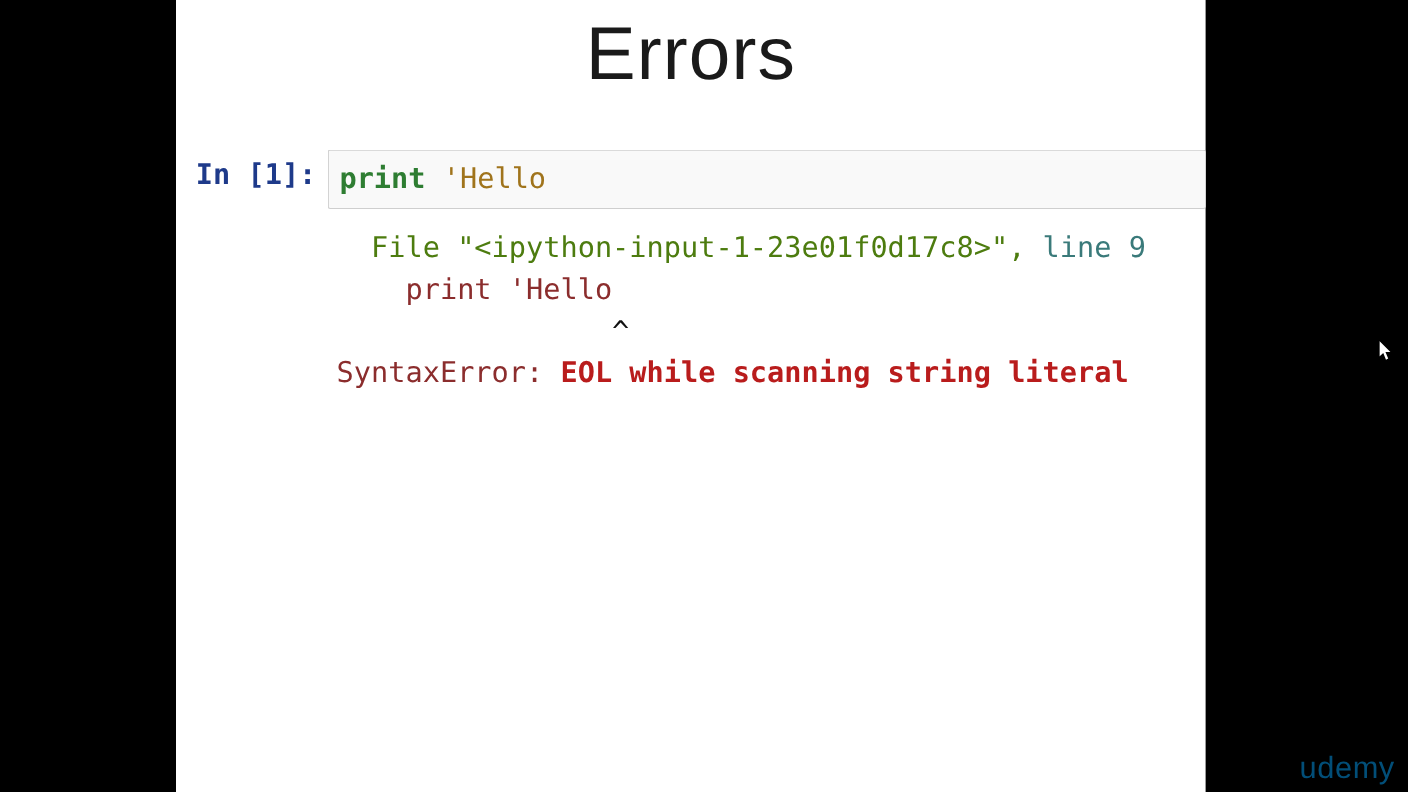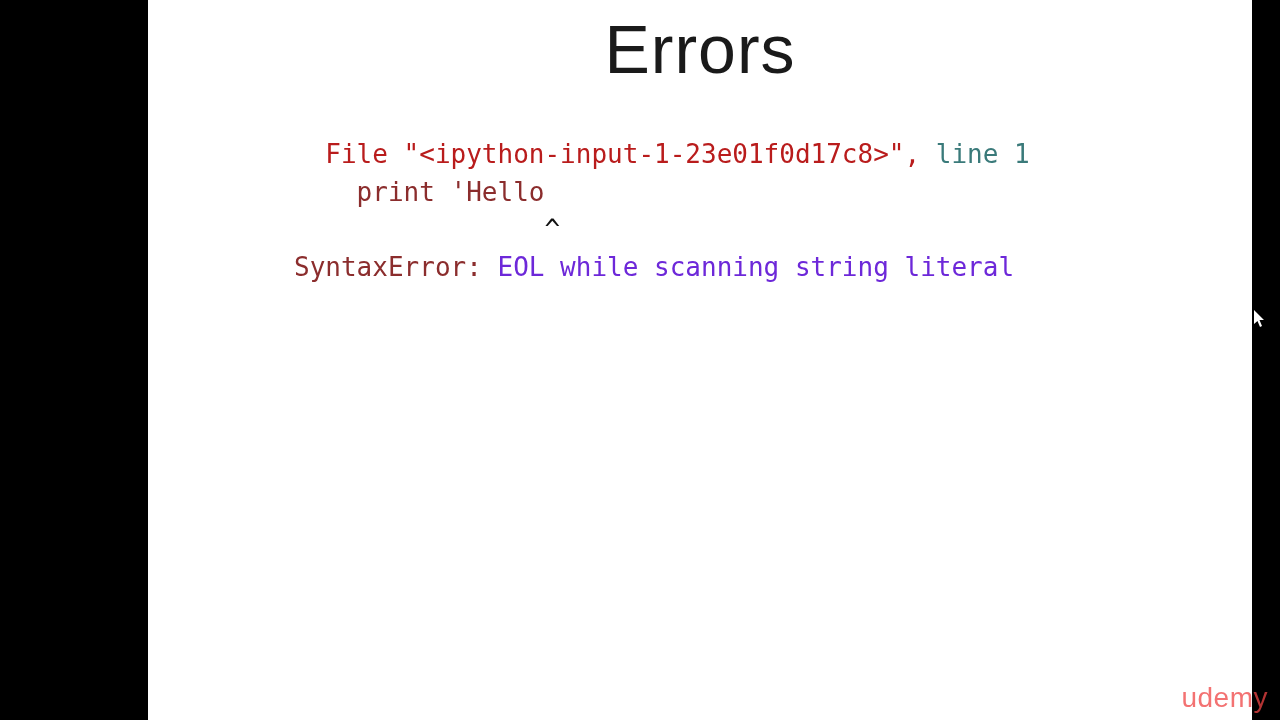--- a/index.html
+++ b/index.html
@@ -6,23 +6,23 @@
     margin: 0;
     padding: 0;
     width: 1280px;
     height: 720px;
     background: #000;
     font-family: "Segoe UI", "Helvetica Neue", Arial, sans-serif;
     overflow: hidden;
   }
   .slide {
     position: absolute;
-    left: 148px;
+    left: 160px;
     top: 0;
-    width: 1104px;
+    width: 936px;
     height: 720px;
     background: #fff;
     box-sizing: border-box;
   }
   .title {
     font-size: 68px;
     font-weight: 400;
     text-align: center;
     color: #1a1a1a;
     margin-top: 10px;
@@ -62,41 +62,41 @@
   .kw-green { color: #2e7d32; font-weight: bold; }
   .str-gold { color: #a0741c; }
   .output {
     margin-left: 128px;
     font-family: "Consolas", "Menlo", monospace;
     font-size: 26px;
     line-height: 1.45;
     margin-top: 18px;
     white-space: pre;
   }
-  .file-teal { color: #b91c1c; }
+  .file-teal { color: #4d7c0f; }
   .line-teal { color: #3a7a7a; }
   .echo-red { color: #8b2d2d; }
   .caret { color: #111; }
   .err-type { color: #8b2d2d; text-align: right; }
-  .err-msg { color: #6d28d9; }
+  .err-msg { color: #b91c1c; font-weight: bold; }
   .note {
     position: absolute;
     left: 33px;
     right: 33px;
     top: 443px;
     font-size: 41px;
     line-height: 1.26;
     color: #111;
     font-weight: 400;
   }
   .logo {
     position: absolute;
     right: 12px;
     bottom: 6px;
-    color: #ef4444;
+    color: #0369a1;
     font-size: 28px;
     letter-spacing: 0.5px;
     font-weight: 400;
     opacity: 0.75;
     font-family: "Segoe UI", Arial, sans-serif;
   }
   .cursor {
     position: absolute;
     left: 1254px;
     top: 310px;
@@ -106,22 +106,26 @@
   }
 </style>
 </head>
 <body>
 
 <div class="slide">
 
   <div class="title">Errors</div>
 
   <div class="cell">
+    <div class="prompt-row">
+      <div class="prompt">In [1]:</div>
+      <div class="input-box"><span class="kw-green">print</span><span class="str-gold"> 'Hello</span></div>
+    </div>
 
-    <div class="output"><span class="file-teal">  File </span><span class="file-teal">"&lt;ipython-input-1-23e01f0d17c8&gt;"</span><span class="file-teal">, </span><span class="line-teal">line 1</span>
+    <div class="output"><span class="file-teal">  File </span><span class="file-teal">"&lt;ipython-input-1-23e01f0d17c8&gt;"</span><span class="file-teal">, </span><span class="line-teal">line 9</span>
 <span class="echo-red">    print 'Hello</span>
 <span class="caret">                ^</span>
 <span class="err-type">SyntaxError:</span><span class="err-msg"> EOL while scanning string literal</span></div>
   </div>
 
 
 </div>
 
 <div class="logo">udemy</div>
 

